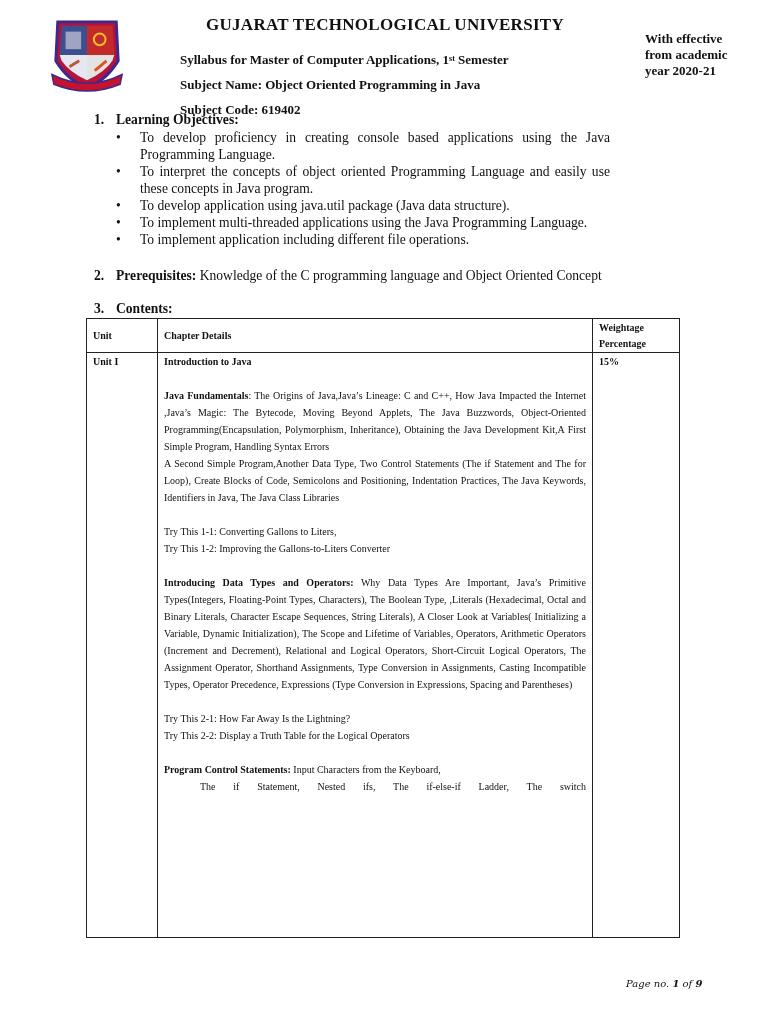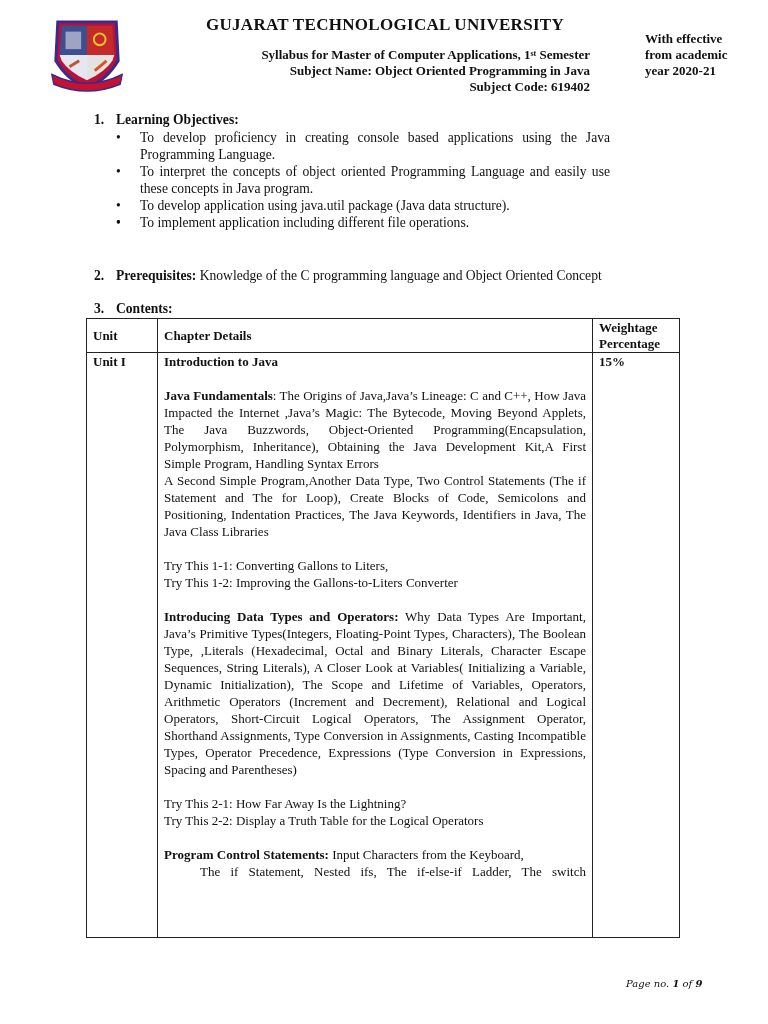--- a/index.html
+++ b/index.html
@@ -1,37 +1,37 @@
 <!DOCTYPE html>
 <html><head>
   <meta charset="utf-8">
   <style>
     html, body { margin: 0; padding: 0; background: #ffffff; }
     body { width: 768px; height: 1024px; position: relative; overflow: hidden;
            font-family: "Liberation Serif", "DejaVu Serif", serif; color: #111; }
     .logo { position: absolute; left: 48px; top: 16px; width: 78px; height: 78px; }
     .univ { position: absolute; left: 180px; top: 15px; width: 410px; text-align: center;
             font-weight: bold; font-size: 17px; letter-spacing: 0.3px; }
-    .subhead { position: absolute; left: 180px; top: 47px; width: 410px; text-align: right;
-               font-weight: bold; font-size: 13px; line-height: 16px; }
+    .subhead { position: absolute; left: 180px; top: 47px; width: 410px; text-align: left;
+               font-weight: bold; font-size: 13px; line-height: 25px; }
     .subhead sup { font-size: 8px; vertical-align: top; position: relative; top: -1px; }
     .effective { position: absolute; left: 645px; top: 31px; font-weight: bold; font-size: 13px; line-height: 16px; width: 110px; }
     .section { position: absolute; left: 94px; font-size: 13.6px; }
     .sec-num { font-weight: bold; display: inline-block; width: 22px; }
     .sec-title { font-weight: bold; }
     .obj-list { position: absolute; left: 116px; top: 129px; width: 540px; margin: 0; padding: 0; list-style: none;
                 font-size: 13.6px; line-height: 17px; }
     .obj-list li { position: relative; padding-left: 24px; margin-bottom: 0; text-align: justify; }
     .obj-list li .bullet { position: absolute; left: 0; top: 0; }
     .obj-list li.wide { width: 580px; }
     .obj-list li .txt { display: block; width: 470px; text-align: justify; text-align-last: left; font-family: Liberation Serif, serif; }
     .obj-list li.wide .txt { width: 520px; }
 
     table.contents { position: absolute; left: 86px; top: 318px; width: 594px; border-collapse: collapse;
-                     font-size: 13px; line-height: 17px; }
+                     font-size: 10px; line-height: 17px; }
     table.contents td, table.contents th { border: 1px solid #222; vertical-align: top; padding: 0 6px; }
     table.contents th { font-weight: bold; text-align: left; height: 33px; vertical-align: middle; }
     table.contents .col-unit { width: 58px; }
     table.contents .col-weight { width: 74px; line-height: 16px; }
     td.unit-cell, td.weight-cell { font-weight: bold; padding-top: 1px; }
     td.detail-cell { text-align: justify; padding-top: 1px; padding-bottom: 0; height: 584px; }
     .detail-cell p { margin: 0; }
     .detail-cell .gap { height: 17px; }
     .detail-cell b { font-weight: bold; }
     .page-no { position: absolute; left: 626px; top: 978px; font-size: 10px; font-style: italic;
@@ -79,20 +79,21 @@
   <li>
       <span class="bullet">•</span>
       <span class="txt">To interpret the concepts of object oriented Programming Language and easily use these concepts in Java program.</span>
     </li>
   <li>
       <span class="bullet">•</span>
       <span class="txt">To develop application using java.util package (Java data structure).</span>
     </li>
   <li class="wide">
       <span class="bullet">•</span>
+      <span class="txt">To implement multi-threaded applications using the Java Programming Language.</span>
     </li>
   <li>
       <span class="bullet">•</span>
       <span class="txt">To implement application including different file operations.</span>
     </li>
 </ul>
 
 <div class="section" style="top:268px;">
   <span class="sec-num">2.</span><span class="sec-title">Prerequisites:</span><span> Knowledge of the C programming language and Object Oriented Concept</span>
 </div>

